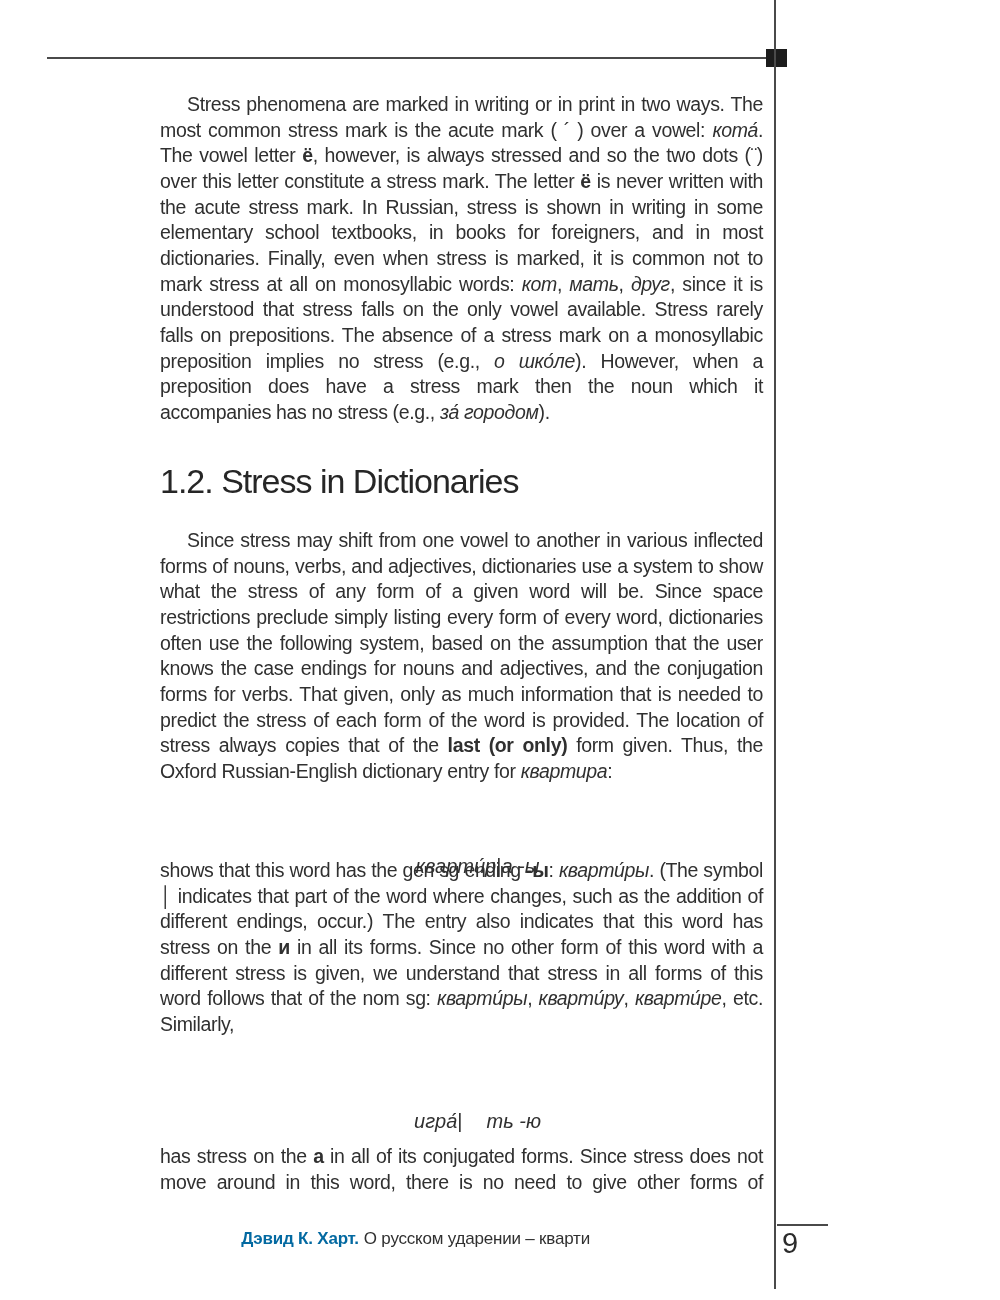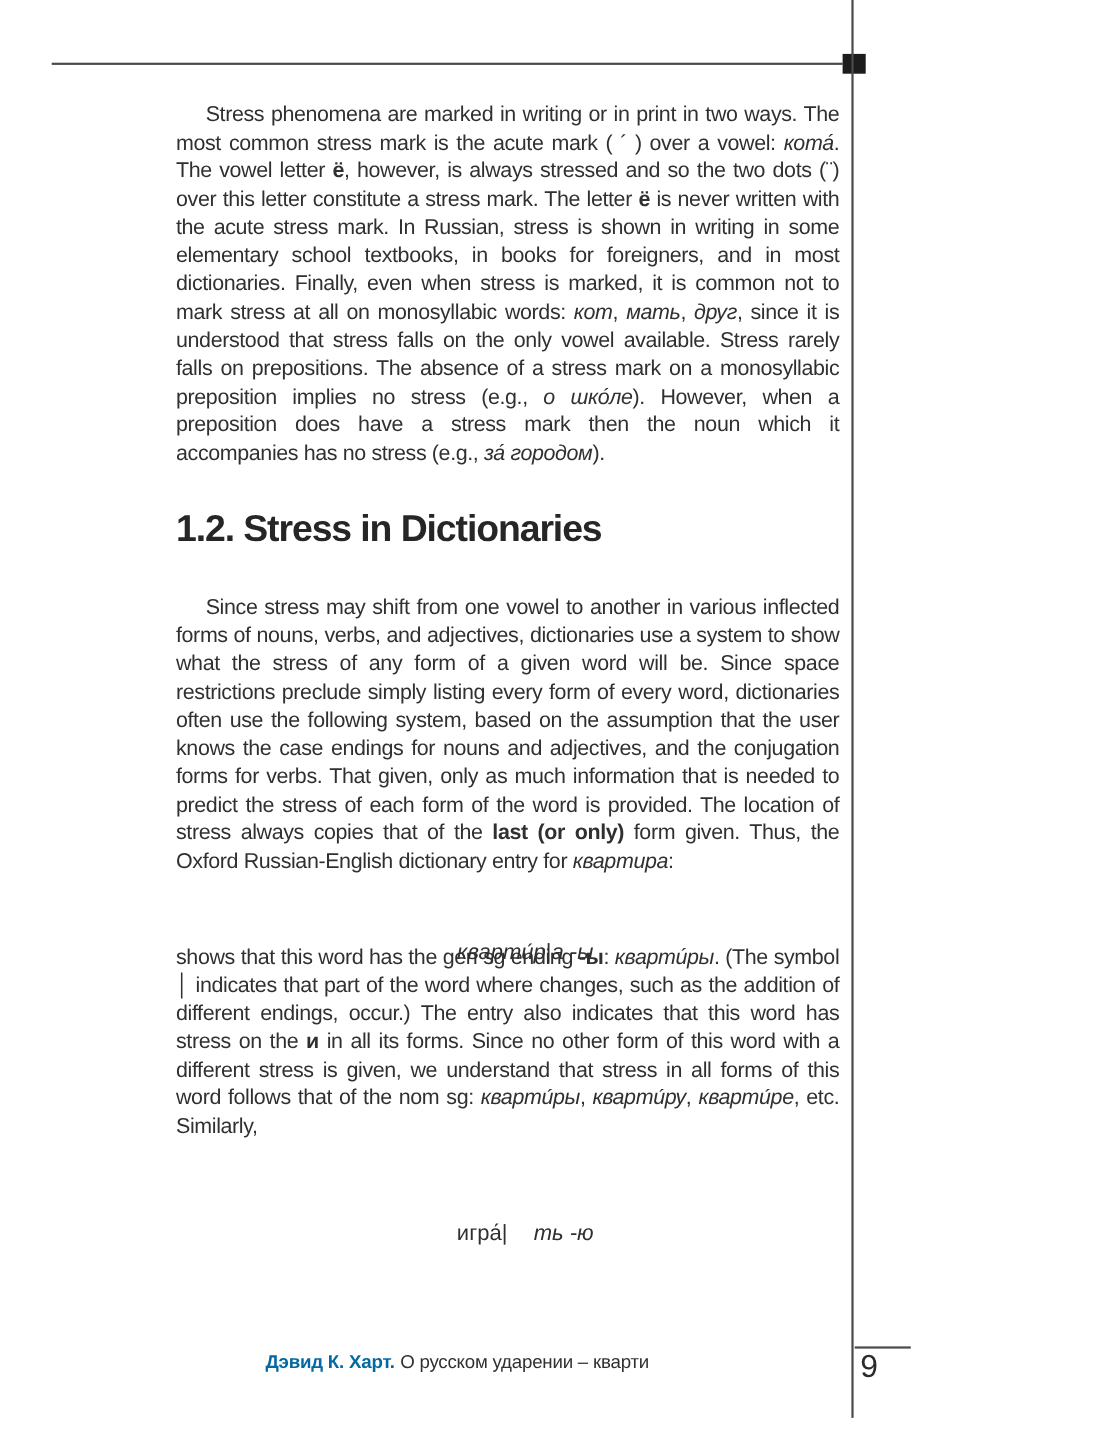--- a/index.html
+++ b/index.html
@@ -50,33 +50,33 @@
     font-size: 19.5px;
     line-height: 25.65px;
     letter-spacing: -0.35px;
     text-align: justify;
   }
   .indent { text-indent: 27px; }
   .justify-last { text-align-last: justify; }
   .heading {
     margin: 0;
     font-size: 34px;
-    font-weight: bold;
+    font-weight: normal;
     letter-spacing: -1px;
     color: var(--heading);
   }
   .entry {
     margin: 16px;
     font-size: 20px;
     line-height: 26px;
     text-align: center;
   }
   .p1 { top: 92px; }
   .h-heading { top: 462px; }
-  .p2 { top: 540px; }
+  .p2 { top: 528px; }
   .entry1 { top: 837px; }
   .p3 { top: 858px; }
   .entry2 { top: 1092px; }
   .p4 { top: 1144px; }
   .footer {
     position: absolute;
     right: 238px; top: 1229px;
     font-size: 17px;
     letter-spacing: -0.2px;
     white-space: nowrap;
@@ -107,22 +107,23 @@
   <p class="block body indent p1"><span>Stress phenomena are marked in writing or in print in two ways. The most common stress mark is the acute mark ( ´ ) over a vowel: </span><span style="font-style: italic;">кота́</span><span>. The vowel letter </span><span style="font-weight: bold;">ё</span><span>, however, is always stressed and so the two dots (¨) over this letter constitute a stress mark. The letter </span><span style="font-weight: bold;">ё</span><span> is never written with the acute stress mark. In Russian, stress is shown in writing in some elementary school textbooks, in books for foreigners, and in most dictionaries. Finally, even when stress is marked, it is common not to mark stress at all on monosyllabic words: </span><span style="font-style: italic;">кот</span><span>, </span><span style="font-style: italic;">мать</span><span>, </span><span style="font-style: italic;">друг</span><span>, since it is understood that stress falls on the only vowel available. Stress rarely falls on prepositions. The absence of a stress mark on a monosyllabic preposition implies no stress (e.g., </span><span style="font-style: italic;">о шко́ле</span><span>). However, when a preposition does have a stress mark then the noun which it accompanies has no stress (e.g., </span><span style="font-style: italic;">за́ городом</span><span>).</span></p>
 
   <h1 class="block heading h-heading">1.2. Stress in Dictionaries</h1>
 
   <p class="block body indent p2"><span>Since stress may shift from one vowel to another in various inflected forms of nouns, verbs, and adjectives, dictionaries use a system to show what the stress of any form of a given word will be. Since space restrictions preclude simply listing every form of every word, dictionaries often use the following system, based on the assumption that the user knows the case endings for nouns and adjectives, and the conjugation forms for verbs. That given, only as much information that is needed to predict the stress of each form of the word is provided. The location of stress always copies that of the </span><span style="font-weight: bold;">last (or only)</span><span> form given. Thus, the Oxford Russian-English dictionary entry for </span><span style="font-style: italic;">квартира</span><span>:</span></p>
 
   <p class="block entry entry1"><span style="font-style: italic;">кварти́р</span><span>|</span><span style="font-style: italic;">а -ы</span></p>
 
   <p class="block body p3"><span>shows that this word has the gen sg ending </span><span style="font-weight: bold;">-ы</span><span>: </span><span style="font-style: italic;">кварти́ры</span><span>. (The symbol │ indicates that part of the word where changes, such as the addition of different endings, occur.) The entry also indicates that this word has stress on the </span><span style="font-weight: bold;">и</span><span> in all its forms. Since no other form of this word with a different stress is given, we understand that stress in all forms of this word follows that of the nom sg: </span><span style="font-style: italic;">кварти́ры</span><span>, </span><span style="font-style: italic;">кварти́ру</span><span>, </span><span style="font-style: italic;">кварти́ре</span><span>, etc. Similarly,</span></p>
 
-  <p class="block entry entry2"><span style="">игра́</span><span>|</span><span style="font-style: italic; padding-left: 24px;">ть -ю</span></p>
+  <p class="block entry entry2"><span style="font-style: italic;">игра́</span><span>|</span><span style="font-style: italic; padding-left: 24px;">ть -ю</span></p>
 
+  <p class="block body justify-last p4"><span>has stress on the </span><span style="font-weight: bold;">а</span><span> in all of its conjugated forms. Since stress does not move around in this word, there is no need to give other forms of</span></p>
 
   <div class="footer">
     <span class="footer-author">Дэвид К. Харт.</span><span class="footer-title">О русском ударении – кварти</span>
   </div>
 
   <div class="pagenum-rule"></div>
   <div class="pagenum">9</div>
 
 </div>
 

